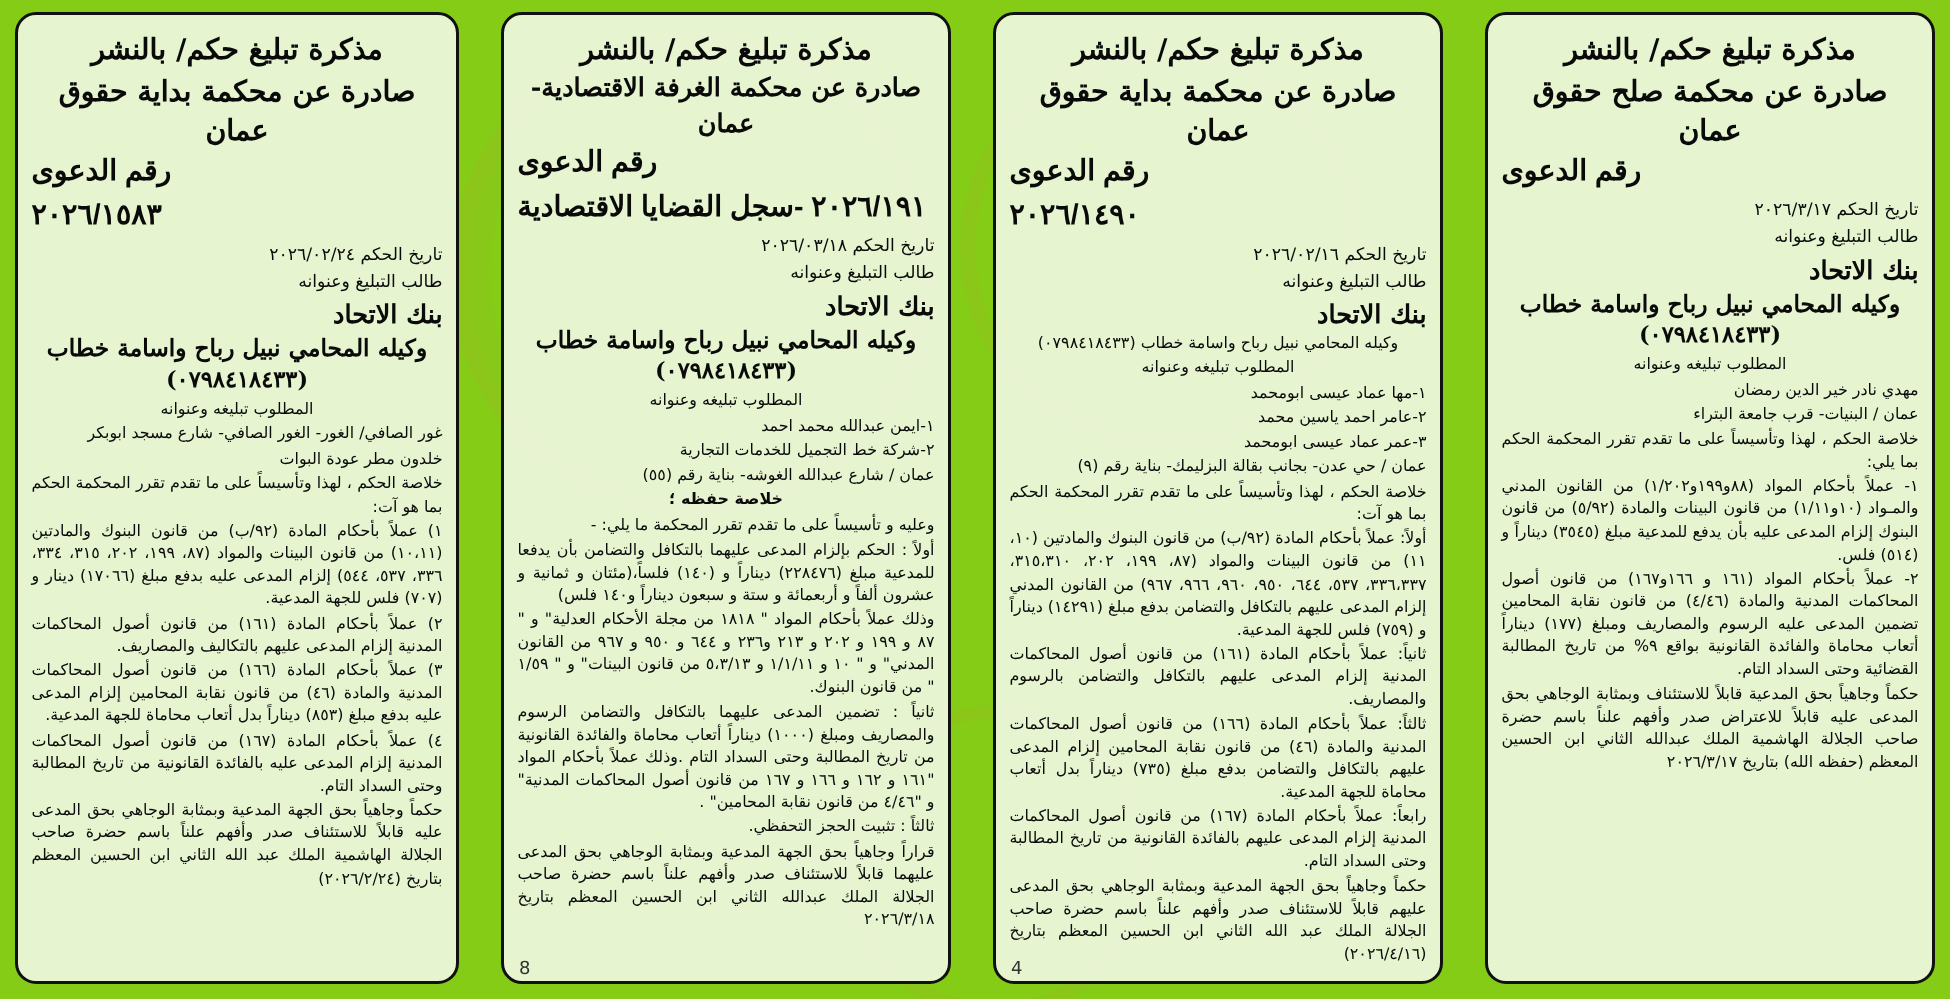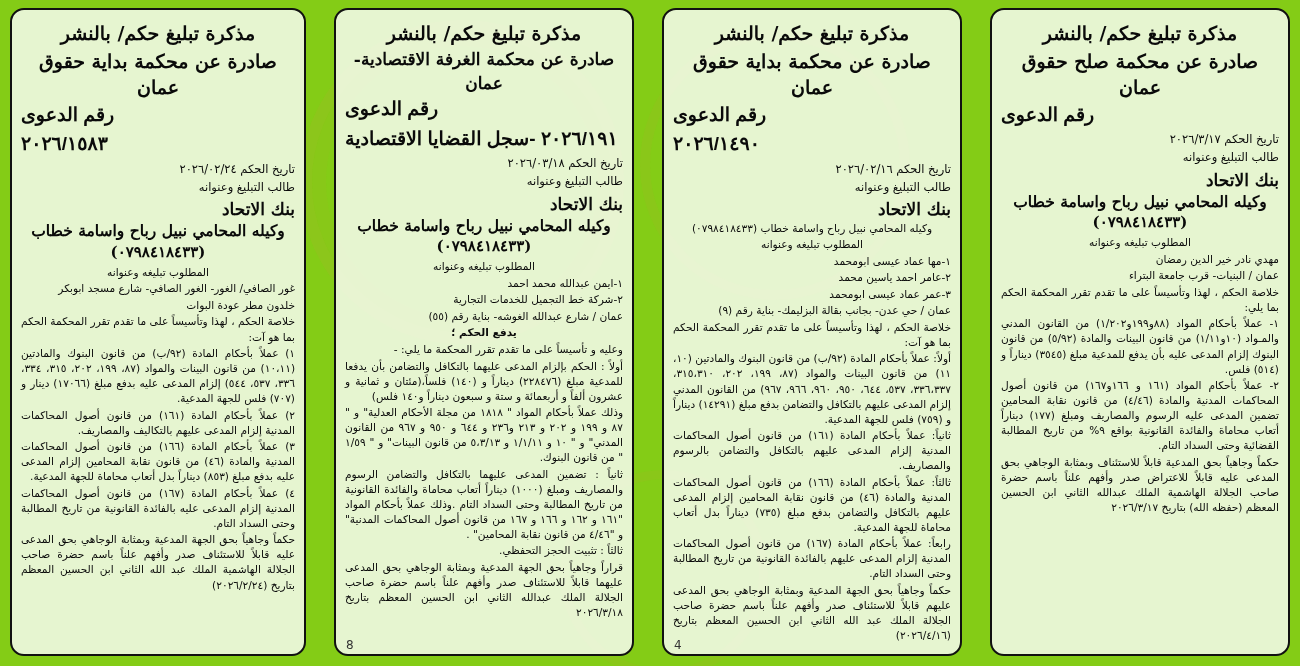--- a/index.html
+++ b/index.html
@@ -179,21 +179,21 @@
     <div class="caseno smaller">٢٠٢٦/١٩١ -سجل القضايا الاقتصادية</div>
     <div class="subline">تاريخ الحكم ٢٠٢٦/٠٣/١٨</div>
     <div class="subline">طالب التبليغ وعنوانه</div>
     <div class="bankname">بنك الاتحاد</div>
     <div class="lawyer">وكيله المحامي نبيل رباح واسامة خطاب</div>
     <div class="phone">(٠٧٩٨٤١٨٤٣٣)</div>
     <div class="body-text center">المطلوب تبليغه وعنوانه</div>
     <div class="body-text">١-ايمن عبدالله محمد احمد</div>
     <div class="body-text">٢-شركة خط التجميل للخدمات التجارية</div>
     <div class="body-text">عمان / شارع عبدالله الغوشه- بناية رقم (٥٥)</div>
-    <div class="body-text center bold">يدفع الحكم ؛</div>
+    <div class="body-text center bold">خلاصة حفظه ؛</div>
     <div class="body-text">وعليه و تأسيساً على ما تقدم تقرر المحكمة ما يلي: -</div>
     <div class="body-text">أولاً : الحكم بإلزام المدعى عليهما بالتكافل والتضامن بأن يدفعا للمدعية مبلغ (٢٢٨٤٧٦) ديناراً و (١٤٠) فلساً،(مئتان و ثمانية و عشرون ألفاً و أربعمائة و ستة و سبعون ديناراً و١٤٠ فلس)</div>
     <div class="body-text">وذلك عملاً بأحكام المواد " ١٨١٨ من مجلة الأحكام العدلية" و " ٨٧ و ١٩٩ و ٢٠٢ و ٢١٣ و٢٣٦ و ٦٤٤ و ٩٥٠ و ٩٦٧ من القانون المدني" و " ١٠ و ١/١/١١ و ٥،٣/١٣ من قانون البينات" و " ١/٥٩ " من قانون البنوك.</div>
     <div class="body-text">ثانياً : تضمين المدعى عليهما بالتكافل والتضامن الرسوم والمصاريف ومبلغ (١٠٠٠) ديناراً أتعاب محاماة والفائدة القانونية من تاريخ المطالبة وحتى السداد التام .وذلك عملاً بأحكام المواد "١٦١ و ١٦٢ و ١٦٦ و ١٦٧ من قانون أصول المحاكمات المدنية" و "٤/٤٦ من قانون نقابة المحامين" .</div>
     <div class="body-text">ثالثاً : تثبيت الحجز التحفظي.</div>
     <div class="body-text">قراراً وجاهياً بحق الجهة المدعية وبمثابة الوجاهي بحق المدعى عليهما قابلاً للاستئناف صدر وأفهم علناً باسم حضرة صاحب الجلالة الملك عبدالله الثاني ابن الحسين المعظم بتاريخ ٢٠٢٦/٣/١٨</div>
     <div class="pagenum" style="left:10px;">8</div>
   </div>
 
   <div class="notice n3">

